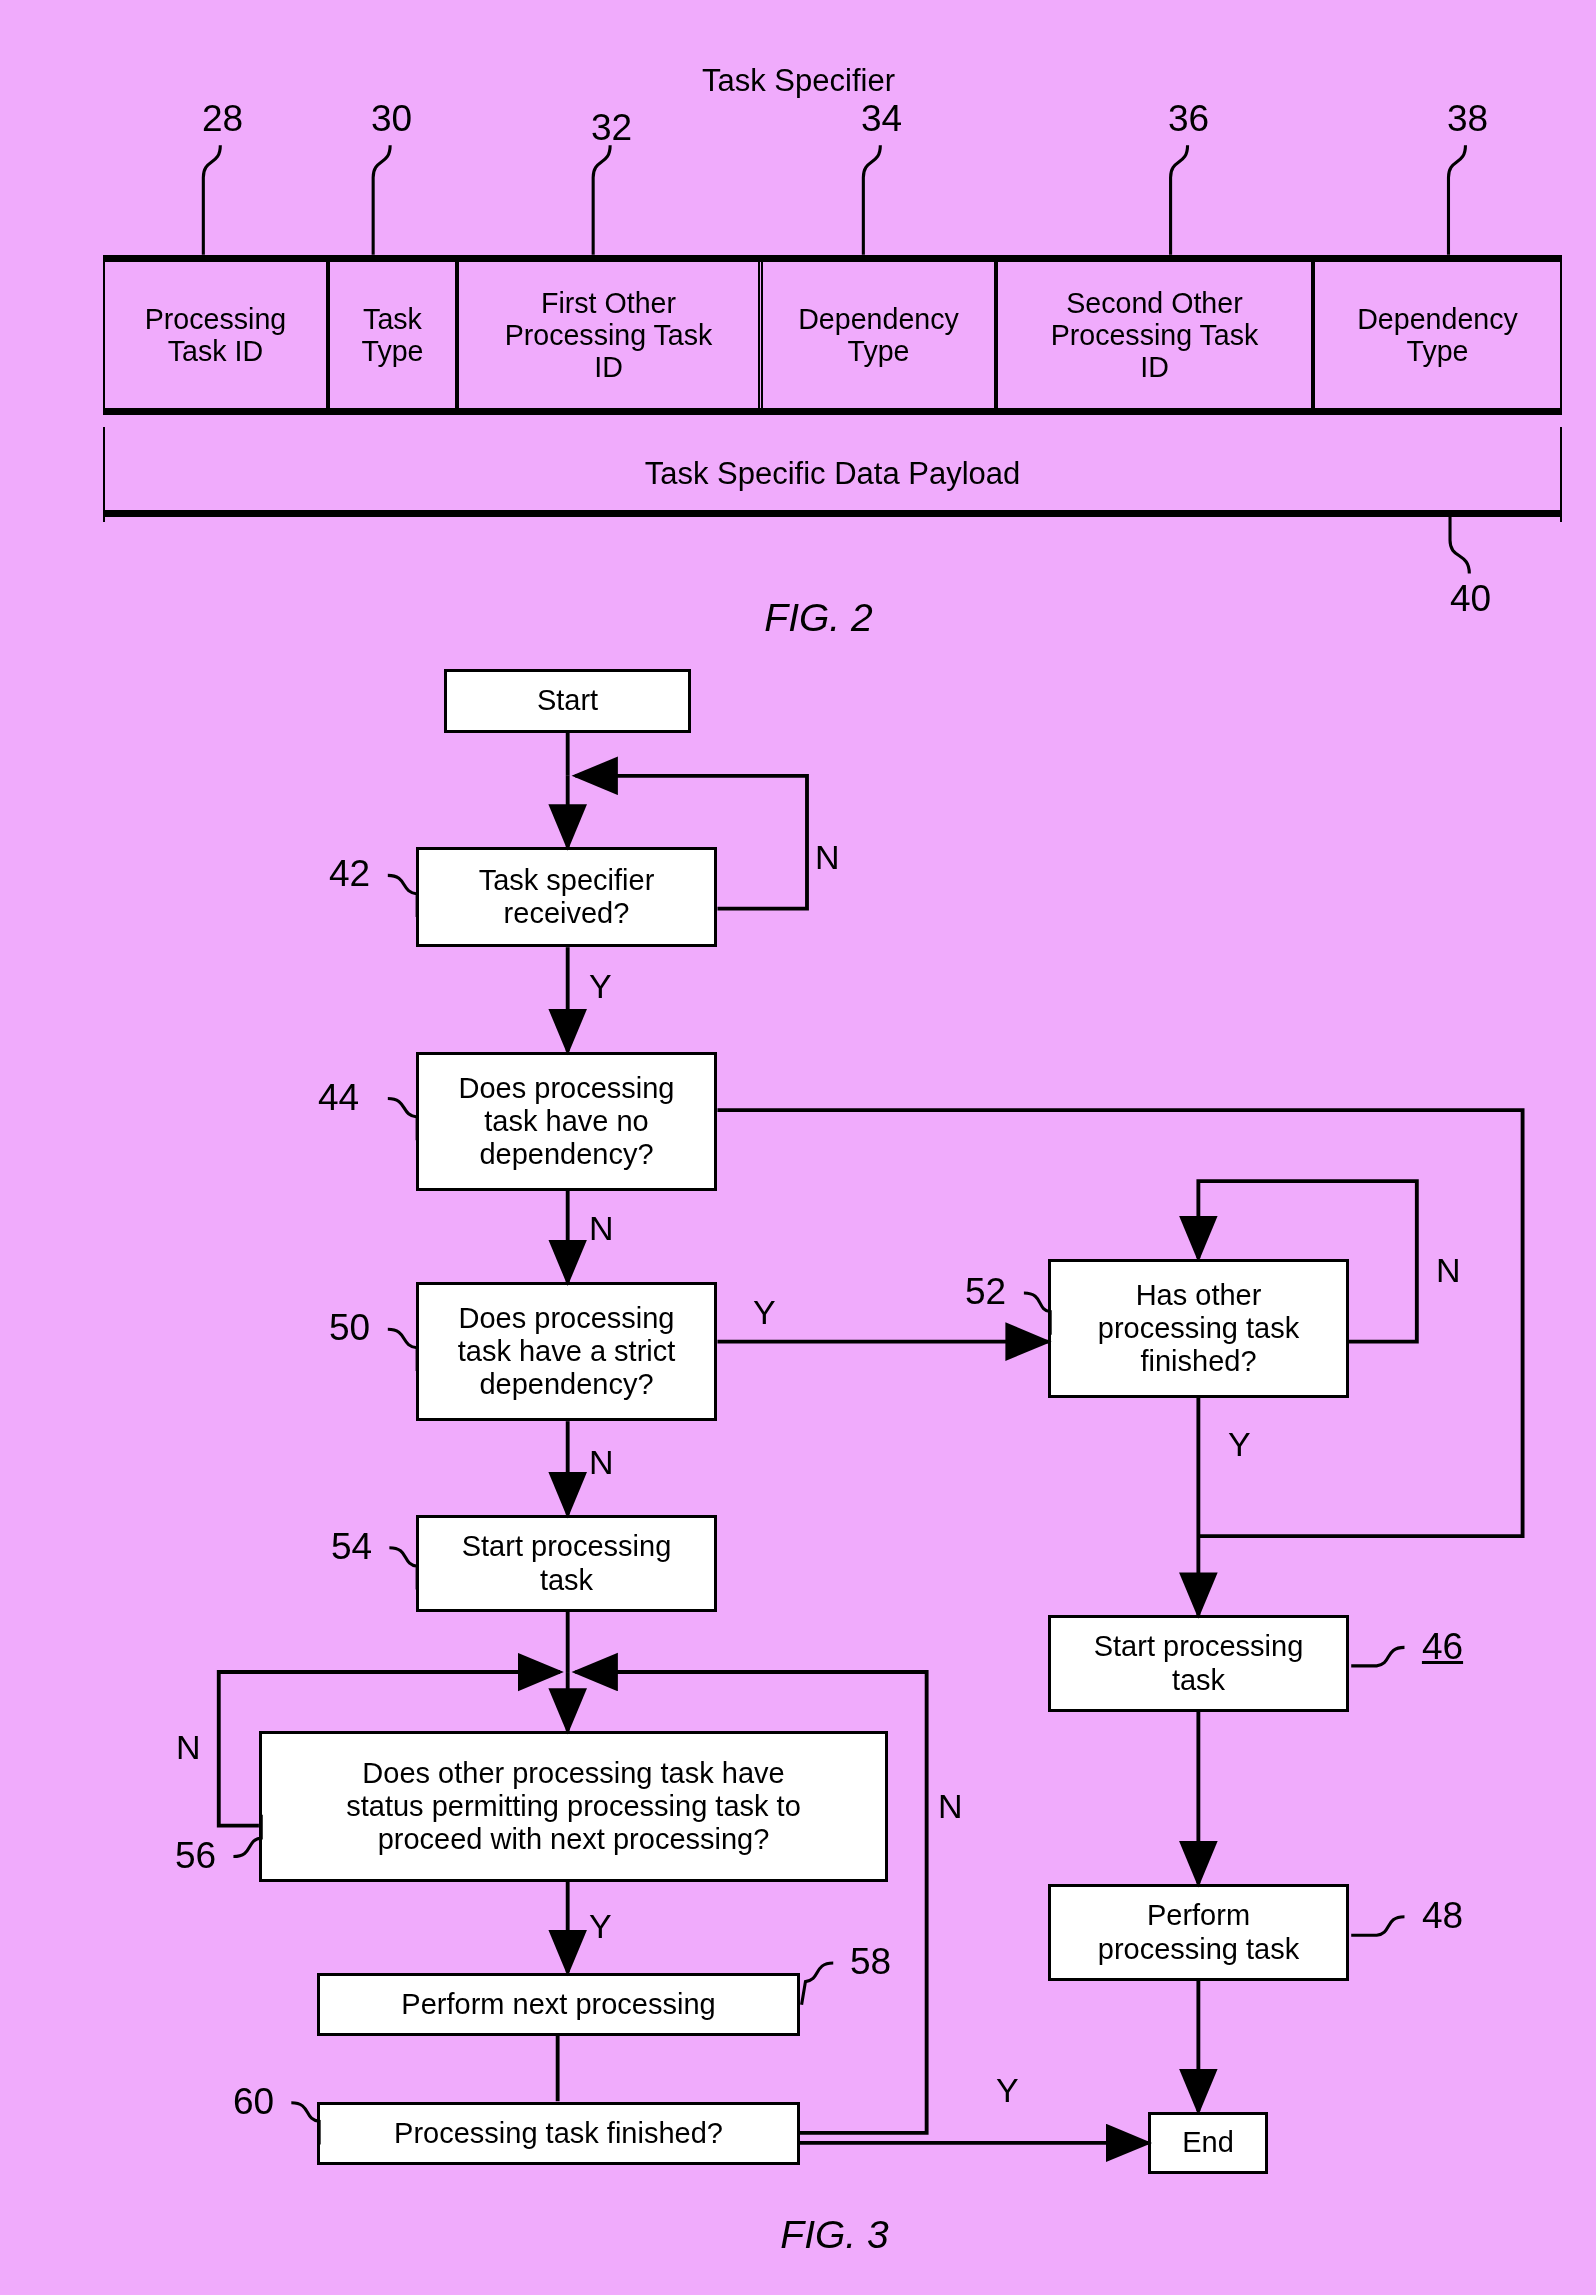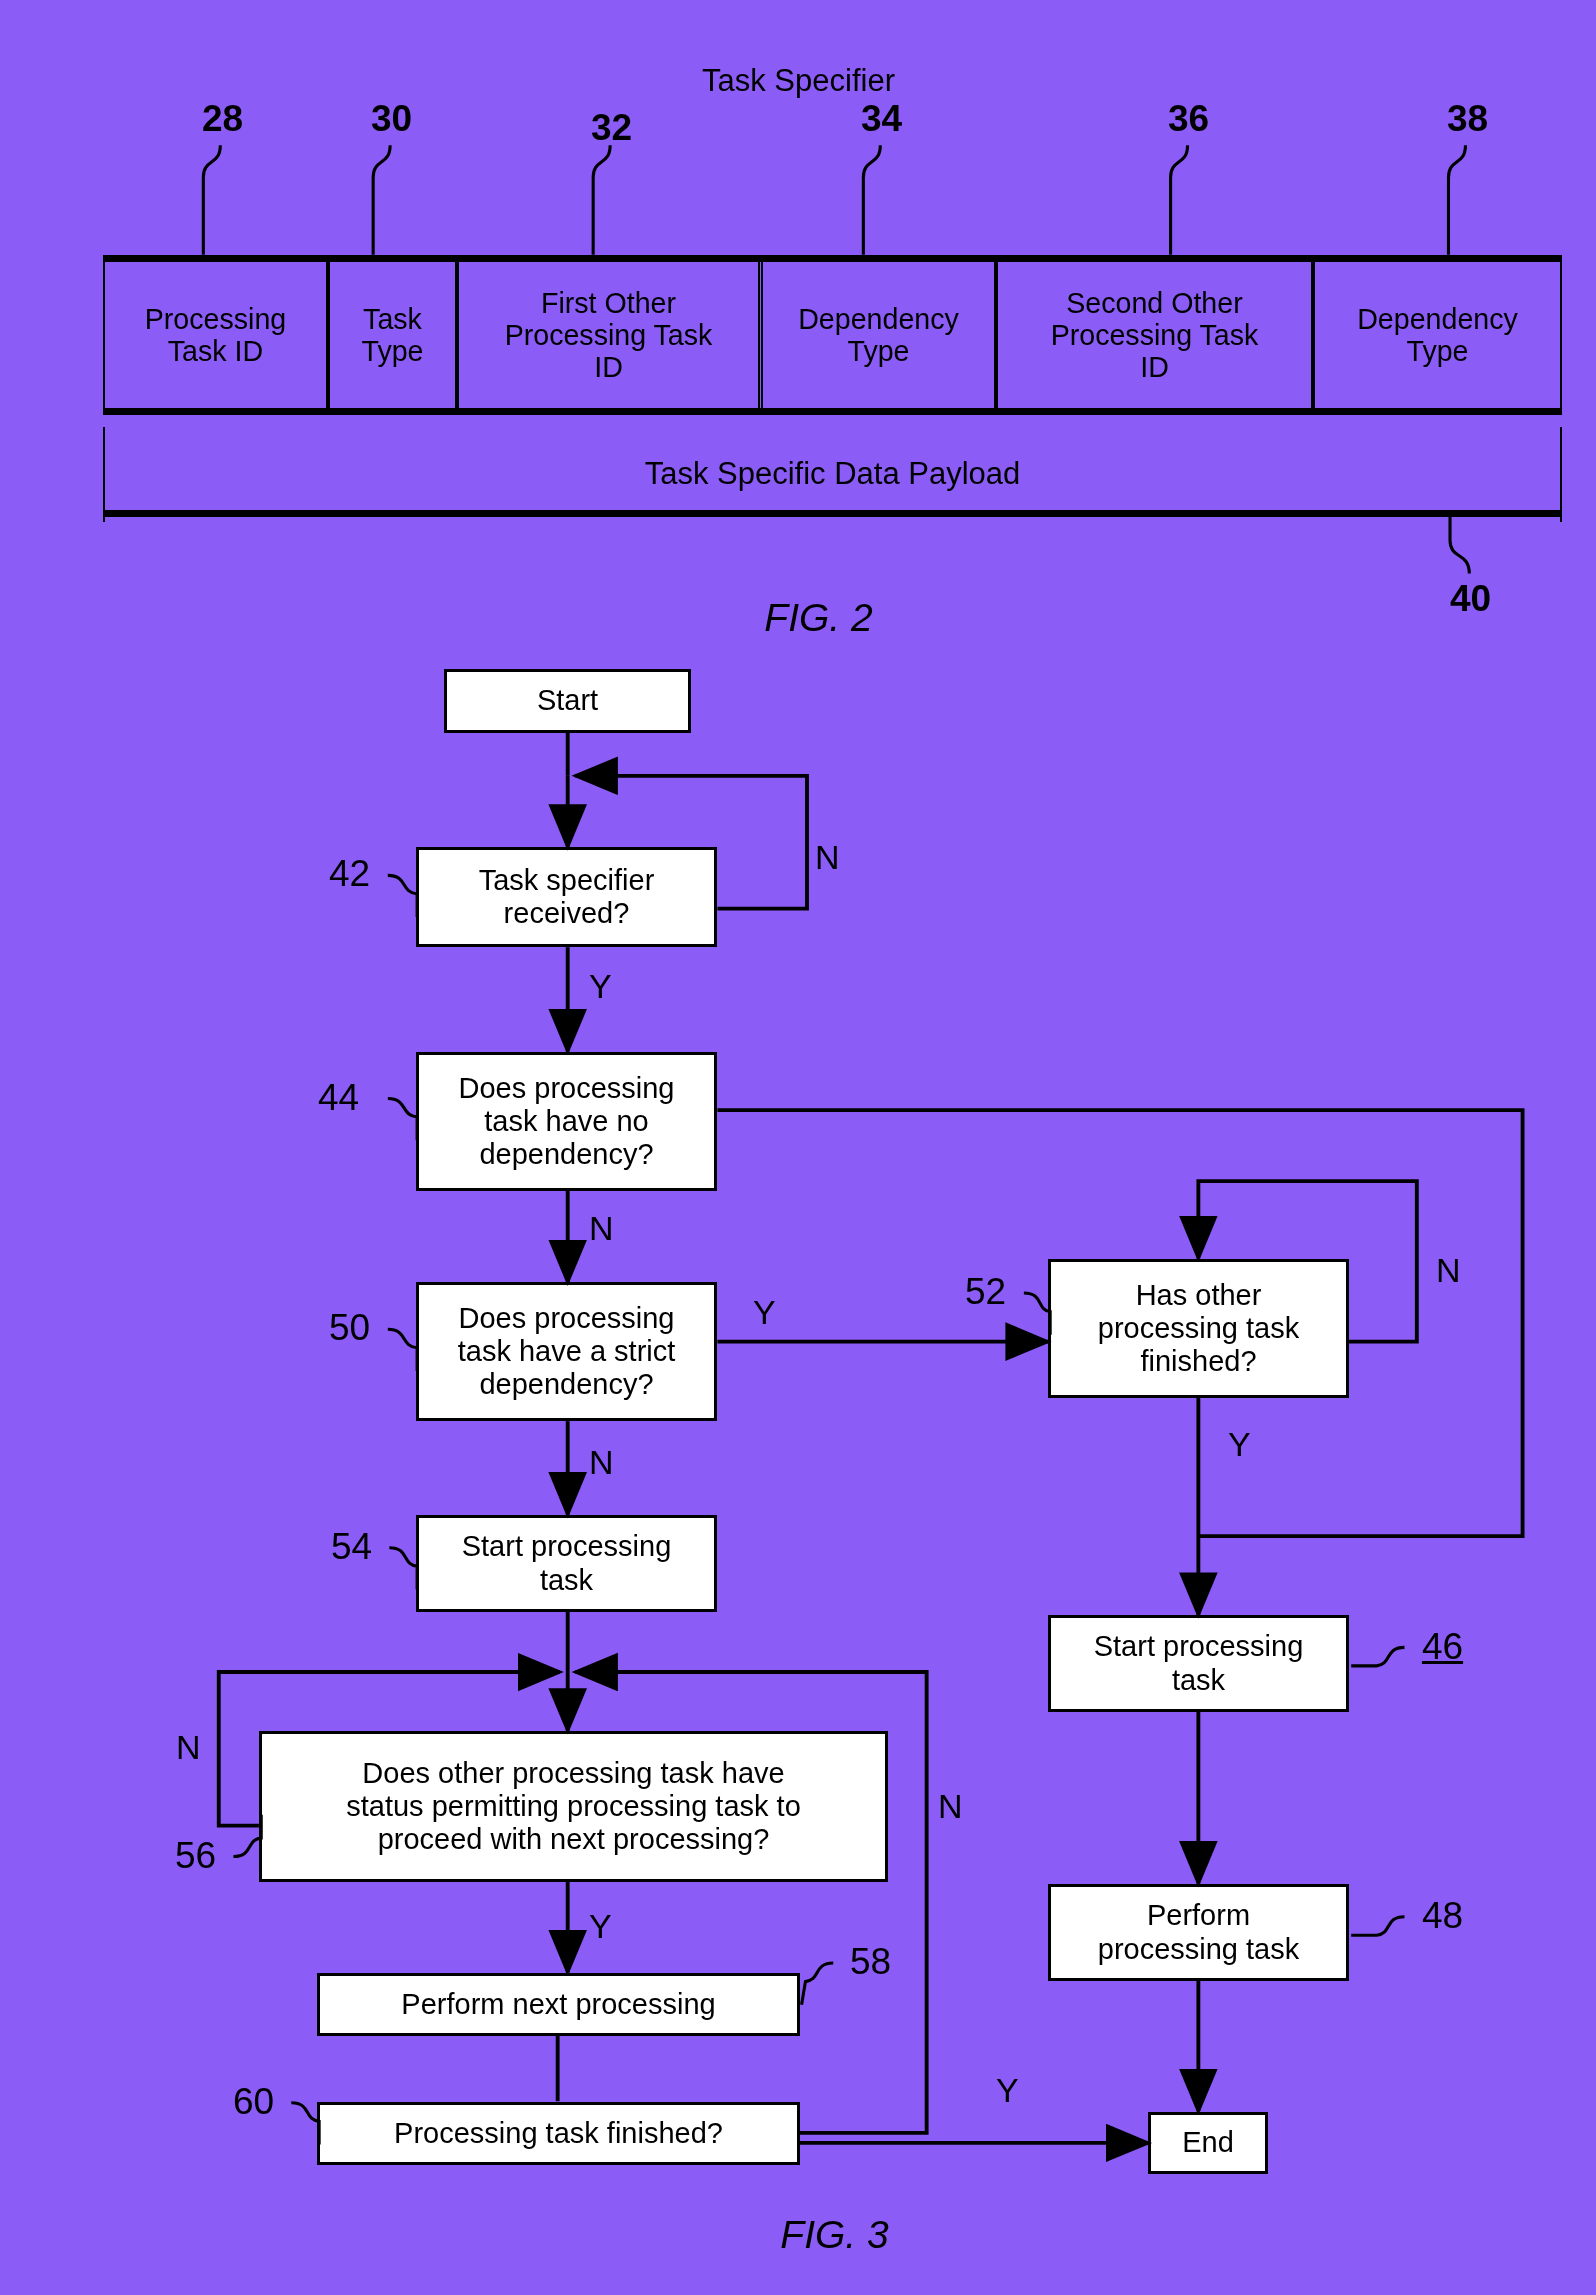--- a/index.html
+++ b/index.html
@@ -8,41 +8,40 @@
     background: #ffffff;
   }
   body {
     font-family: "Liberation Sans", sans-serif;
     color: #000000;
   }
   #page {
     position: relative;
     width: 1597px;
     height: 2295px;
-    background: #8b5cf6;
+    background: #f0abfc;
     overflow: hidden;
   }
   
   .abs { position: absolute; }
   .ctr {
     display: flex;
     align-items: center;
     justify-content: center;
     text-align: center;
     line-height: 1.12;
   }
   
   .fig2-title {
     font-size: 31px;
     white-space: nowrap;
   }
   .leader-num {
     font-size: 37px;
     white-space: nowrap;
-    font-weight: bold;
   }
   .fig2-cell {
     border-left: 2.3px solid #000;
     border-right: 2.3px solid #000;
     box-sizing: border-box;
     font-size: 28.6px;
     padding: 18px;
   }
   .fig2-outer-top, .fig2-outer-mid, .fig2-outer-bot {
     background: #000;

